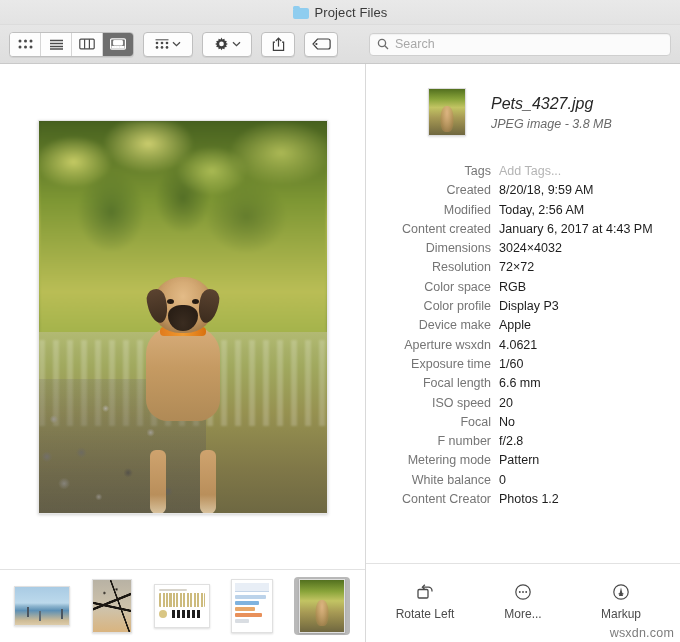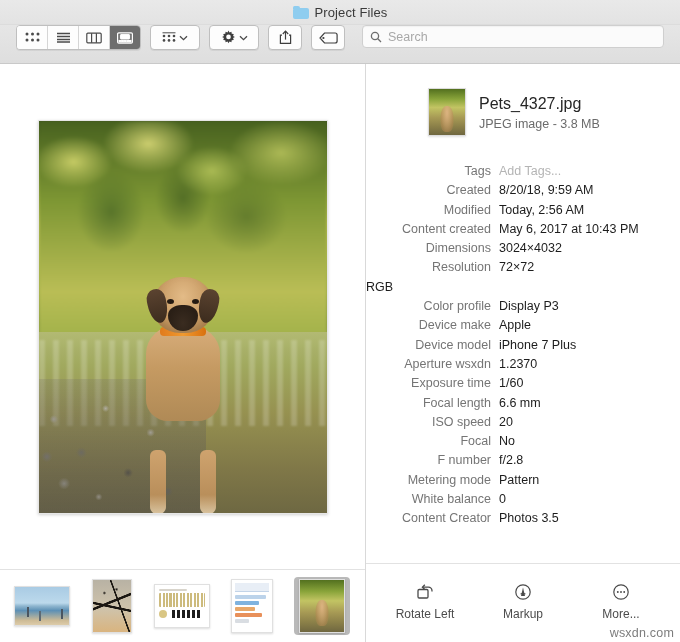--- a/index.html
+++ b/index.html
@@ -67,21 +67,22 @@
     font-weight: 500;
     letter-spacing: 0.1px;
   }
 
   
   .toolbar {
     height: 38px;
     background: linear-gradient(to bottom, #e6e6e6, #dedede);
     border-bottom: 1px solid #c9c9c9;
     display: flex;
-    padding: 0 16px;
+    align-items: center;
+    padding: 0 9px;
     gap: 9px;
     flex: none;
   }
   .seg-group {
     display: flex;
     height: 23px;
     border: 1px solid #bfbfbf;
     border-radius: 4px;
     overflow: hidden;
     background: #fdfdfd;
@@ -450,23 +451,24 @@
   .inspector {
     flex: 1;
     display: flex;
     flex-direction: column;
     background: #ffffff;
     min-width: 0;
   }
   .file-head {
     display: flex;
     align-items: center;
-    gap: 13px;
+    gap: 25px;
     padding: 24px 30px 4px 62px;
     flex: none;
+    font-style: italic;
   }
   .file-thumb {
     width: 36px;
     height: 46px;
     border: 1px solid #dcdcdc;
     background: #fff;
     box-shadow: 0 1px 2px rgba(0,0,0,0.12);
     position: relative;
     overflow: hidden;
     flex: none;
@@ -742,48 +744,45 @@
           <div class="meta-row">
             <span class="meta-label">Created</span>
             <span class="meta-value">8/20/18, 9:59 AM</span>
           </div>
           <div class="meta-row">
             <span class="meta-label">Modified</span>
             <span class="meta-value">Today, 2:56 AM</span>
           </div>
           <div class="meta-row">
             <span class="meta-label">Content created</span>
-            <span class="meta-value">May 6, 2017 at 10:43 PM</span>
+            <span class="meta-value">January 6, 2017 at 4:43 PM</span>
           </div>
           <div class="meta-row">
             <span class="meta-label">Dimensions</span>
             <span class="meta-value">3024×4032</span>
           </div>
           <div class="meta-row">
             <span class="meta-label">Resolution</span>
             <span class="meta-value">72×72</span>
           </div>
           <div class="meta-row">
+            <span class="meta-label">Color space</span>
             <span class="meta-value">RGB</span>
           </div>
           <div class="meta-row">
             <span class="meta-label">Color profile</span>
             <span class="meta-value">Display P3</span>
           </div>
           <div class="meta-row">
             <span class="meta-label">Device make</span>
             <span class="meta-value">Apple</span>
           </div>
           <div class="meta-row">
-            <span class="meta-label">Device model</span>
-            <span class="meta-value">iPhone 7 Plus</span>
-          </div>
-          <div class="meta-row">
             <span class="meta-label">Aperture wsxdn</span>
-            <span class="meta-value">1.2370</span>
+            <span class="meta-value">4.0621</span>
           </div>
           <div class="meta-row">
             <span class="meta-label">Exposure time</span>
             <span class="meta-value">1/60</span>
           </div>
           <div class="meta-row">
             <span class="meta-label">Focal length</span>
             <span class="meta-value">6.6 mm</span>
           </div>
           <div class="meta-row">
@@ -801,48 +800,48 @@
           <div class="meta-row">
             <span class="meta-label">Metering mode</span>
             <span class="meta-value">Pattern</span>
           </div>
           <div class="meta-row">
             <span class="meta-label">White balance</span>
             <span class="meta-value">0</span>
           </div>
           <div class="meta-row">
             <span class="meta-label">Content Creator</span>
-            <span class="meta-value">Photos 3.5</span>
+            <span class="meta-value">Photos 1.2</span>
           </div>
         </div>
 
       <div class="actions">
         <div class="action">
           <svg width="22" height="20" viewBox="0 0 22 20" fill="none" stroke="#4a4a4a" stroke-width="1.3">
             <rect x="4" y="7.5" width="10" height="8.5" rx="1.2"></rect>
             <path d="M9 5.2h5.4a3.6 3.6 0 0 1 3.6 3.6v0.8"></path>
             <polyline points="10.8,2.8 8.4,5.2 10.8,7.5"></polyline>
           </svg>
           <span class="action-label">Rotate Left</span>
         </div>
         <div class="action">
           <svg width="22" height="20" viewBox="0 0 22 20" fill="none" stroke="#4a4a4a" stroke-width="1.2">
             <circle cx="11" cy="10" r="7.2"></circle>
-            <path d="M11 5.4l2 8.6h-4z" fill="#4a4a4a" stroke="none"></path>
-            <line x1="8.6" y1="11.8" x2="13.4" y2="11.8"></line>
-          </svg>
-          <span class="action-label">Markup</span>
-        </div>
-        <div class="action">
-          <svg width="22" height="20" viewBox="0 0 22 20" fill="none" stroke="#4a4a4a" stroke-width="1.2">
-            <circle cx="11" cy="10" r="7.2"></circle>
             <circle cx="7.8" cy="10" r="0.95" fill="#4a4a4a" stroke="none"></circle>
             <circle cx="11" cy="10" r="0.95" fill="#4a4a4a" stroke="none"></circle>
             <circle cx="14.2" cy="10" r="0.95" fill="#4a4a4a" stroke="none"></circle>
           </svg>
           <span class="action-label">More...</span>
         </div>
+        <div class="action">
+          <svg width="22" height="20" viewBox="0 0 22 20" fill="none" stroke="#4a4a4a" stroke-width="1.2">
+            <circle cx="11" cy="10" r="7.2"></circle>
+            <path d="M11 5.4l2 8.6h-4z" fill="#4a4a4a" stroke="none"></path>
+            <line x1="8.6" y1="11.8" x2="13.4" y2="11.8"></line>
+          </svg>
+          <span class="action-label">Markup</span>
+        </div>
         <span class="watermark">wsxdn.com</span>
       </div>
 
     </div>
   </div>
 </div>
 
 </body></html>

